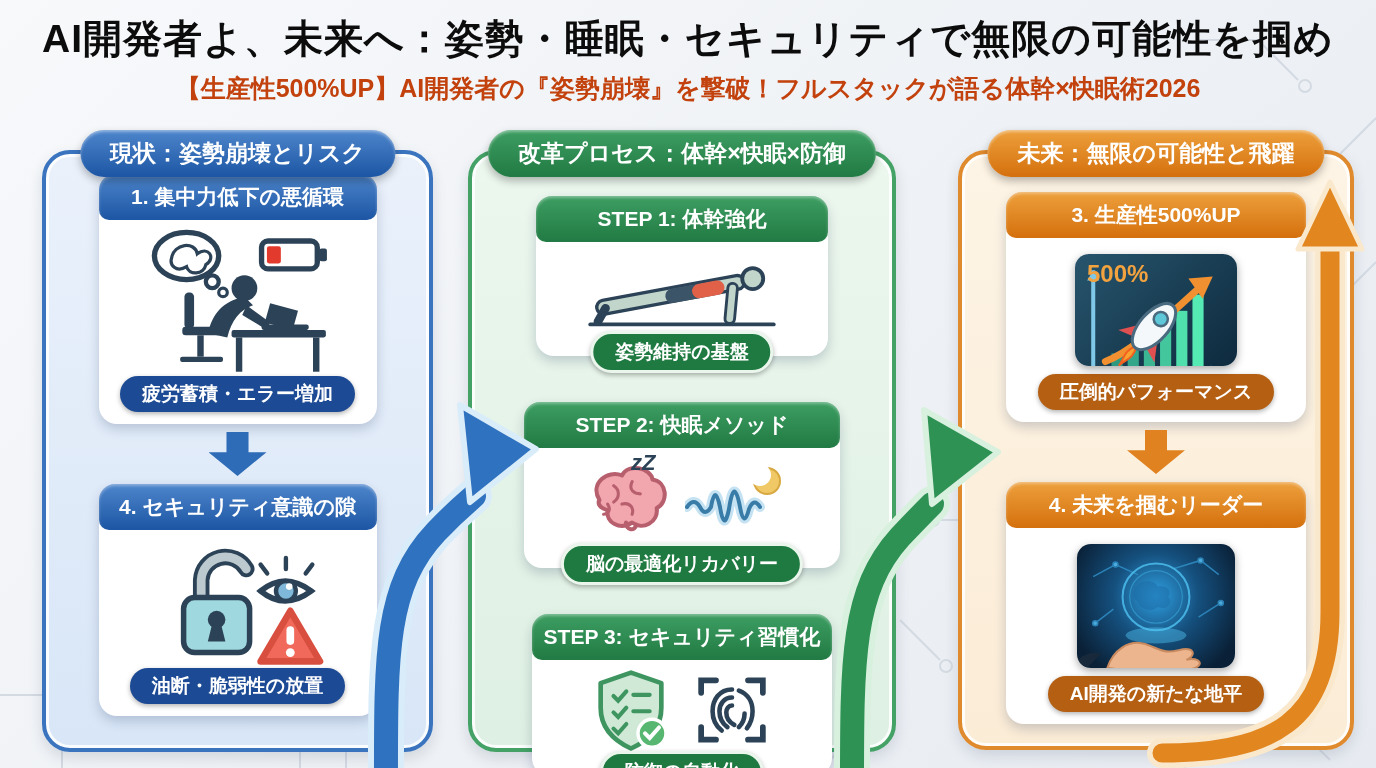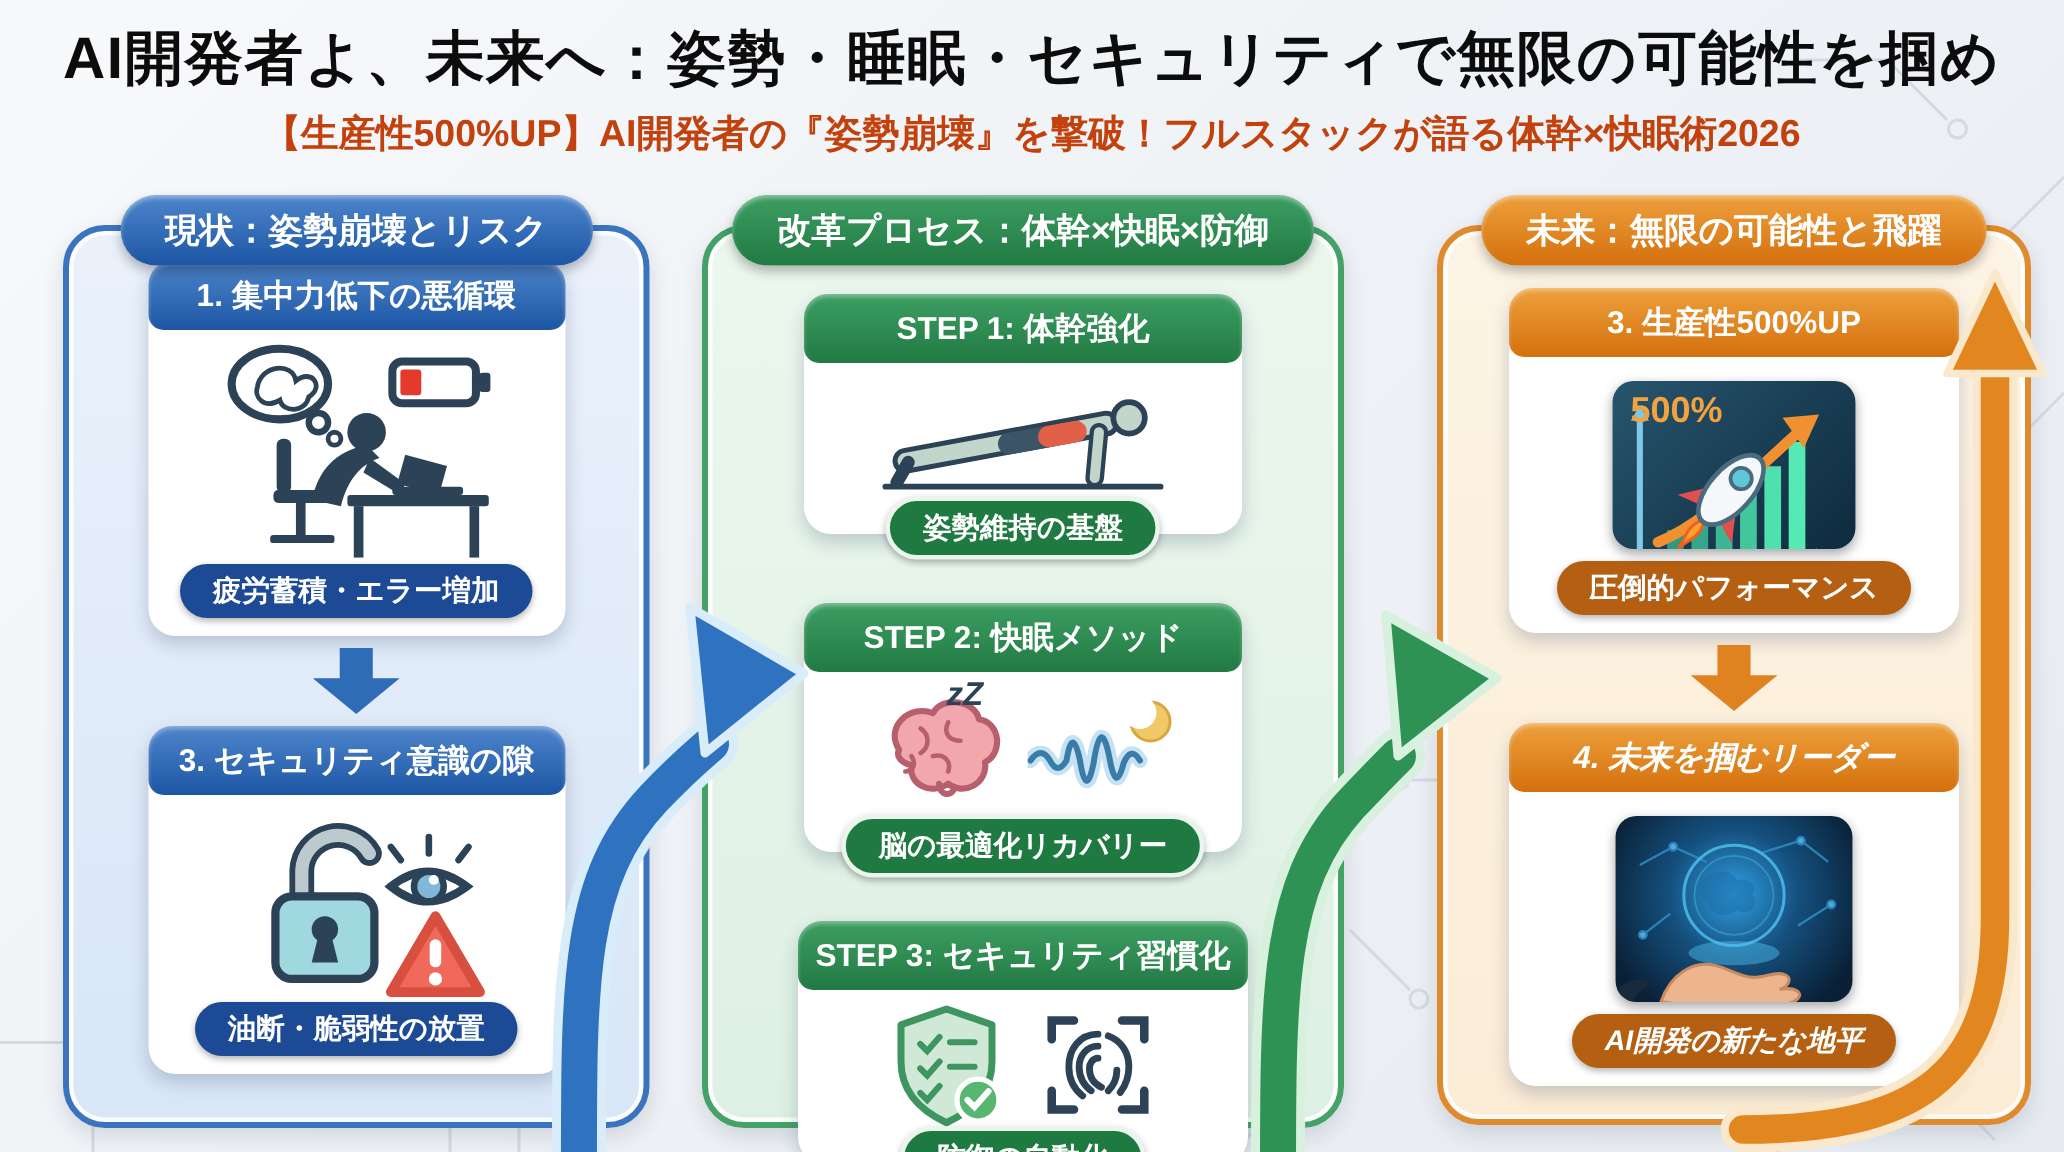--- a/index.html
+++ b/index.html
@@ -121,21 +121,21 @@
             <rect x="160" y="104" width="6" height="32"></rect>
           </g>
         </svg>
         <div class="caption">疲労蓄積・エラー増加</div>
       </div>
     </div>
 
     <div class="down-arrow"></div>
 
     <div class="card" style="width:278px;">
-      <div class="card-head">3. セキュリティ意識の隙</div>
+      <div class="card-head">4. セキュリティ意識の隙</div>
       <div class="card-body">
         <svg width="215" height="132" viewBox="0 0 170 120">
           <g>
             <path d="M52 56 V40 a22 22 0 0 1 41 -10" fill="none" stroke="#2c4257" stroke-width="15" stroke-linecap="round"></path>
             <path d="M52 56 V40 a22 22 0 0 1 41 -10" fill="none" stroke="#bcc9cf" stroke-width="8" stroke-linecap="round"></path>
             <rect x="36" y="56" width="60" height="50" rx="10" fill="#9fd8de" stroke="#2c4257" stroke-width="5"></rect>
             <circle cx="66" cy="76" r="8" fill="#2c4257"></circle>
             <path d="M62 80 h8 l4 16 h-16 z" fill="#2c4257"></path>
           </g>
           <g>
@@ -174,21 +174,21 @@
           <path d="M163 42 L160 74" stroke="#c2d5cb" stroke-width="7" stroke-linecap="round"></path>
           <circle cx="184" cy="32" r="11" fill="#c2d5cb" stroke="#2c4257" stroke-width="4"></circle>
           <path d="M30 63 L22 77" stroke="#2c4257" stroke-width="9" stroke-linecap="round"></path>
         </svg>
         <div class="caption">姿勢維持の基盤</div>
       </div>
     </div>
 
     <div class="down-arrow" style="margin-top:14px;"></div>
 
-    <div class="card step" style="width:292px;">
+    <div class="card step" style="width:316px;">
       <div class="card-head">STEP 2: 快眠メソッド</div>
       <div class="card-body" style="padding-bottom:22px;">
         <div style="position:relative;display:flex;align-items:center;gap:14px;height:92px;">
           <span class="zz">zZ</span>
           <svg width="92" height="84" viewBox="0 0 90 80">
             <path d="M20 40 c-10 -16 8 -30 22 -24 c6 -12 28 -8 30 4 c14 2 16 22 4 28 c2 14 -14 22 -24 14 c-12 8 -26 0 -24 -12 c-8 -2 -10 -7 -8 -10 z" fill="#f2a6ae" stroke="#b85f6e" stroke-width="4" stroke-linejoin="round"></path>
             <path d="M34 26 c6 4 6 12 0 16 M52 22 c-4 8 2 12 8 12 M42 44 c8 -2 12 4 10 10 M28 44 c4 6 0 10 -4 10" fill="none" stroke="#b85f6e" stroke-width="3" stroke-linecap="round"></path>
             <path d="M46 62 c0 8 9 9 10 2" fill="none" stroke="#b85f6e" stroke-width="4" stroke-linecap="round"></path>
           </svg>
           <svg width="100" height="84" viewBox="0 0 100 70">
@@ -266,21 +266,21 @@
               <circle cx="74" cy="60" r="7" fill="#5fc8d8" stroke="#4a6a80" stroke-width="2.5"></circle>
             </g>
           </svg>
         </div>
         <div class="caption">圧倒的パフォーマンス</div>
       </div>
     </div>
 
     <div class="down-arrow"></div>
 
-    <div class="card" style="width:300px;font-style:italic;">
+    <div class="card" style="width:300px;">
       <div class="card-head">4. 未来を掴むリーダー</div>
       <div class="card-body">
         <div class="img-tile img4">
           <svg width="158" height="124" viewBox="0 0 156 122" style="position:absolute;inset:0;">
             <g stroke="#2e8ac0" stroke-width="1.5" fill="none" opacity=".9">
               <path d="M16 32 L38 20 L60 30 M96 24 L122 16 L140 30 M18 78 L36 64 M120 72 L142 58"></path>
               <circle cx="38" cy="20" r="2.5" fill="#55b8e8"></circle>
                 <circle cx="122" cy="16" r="2.5" fill="#55b8e8"></circle>
               <circle cx="18" cy="78" r="2.5" fill="#55b8e8"></circle>
                 <circle cx="142" cy="58" r="2.5" fill="#55b8e8"></circle>

